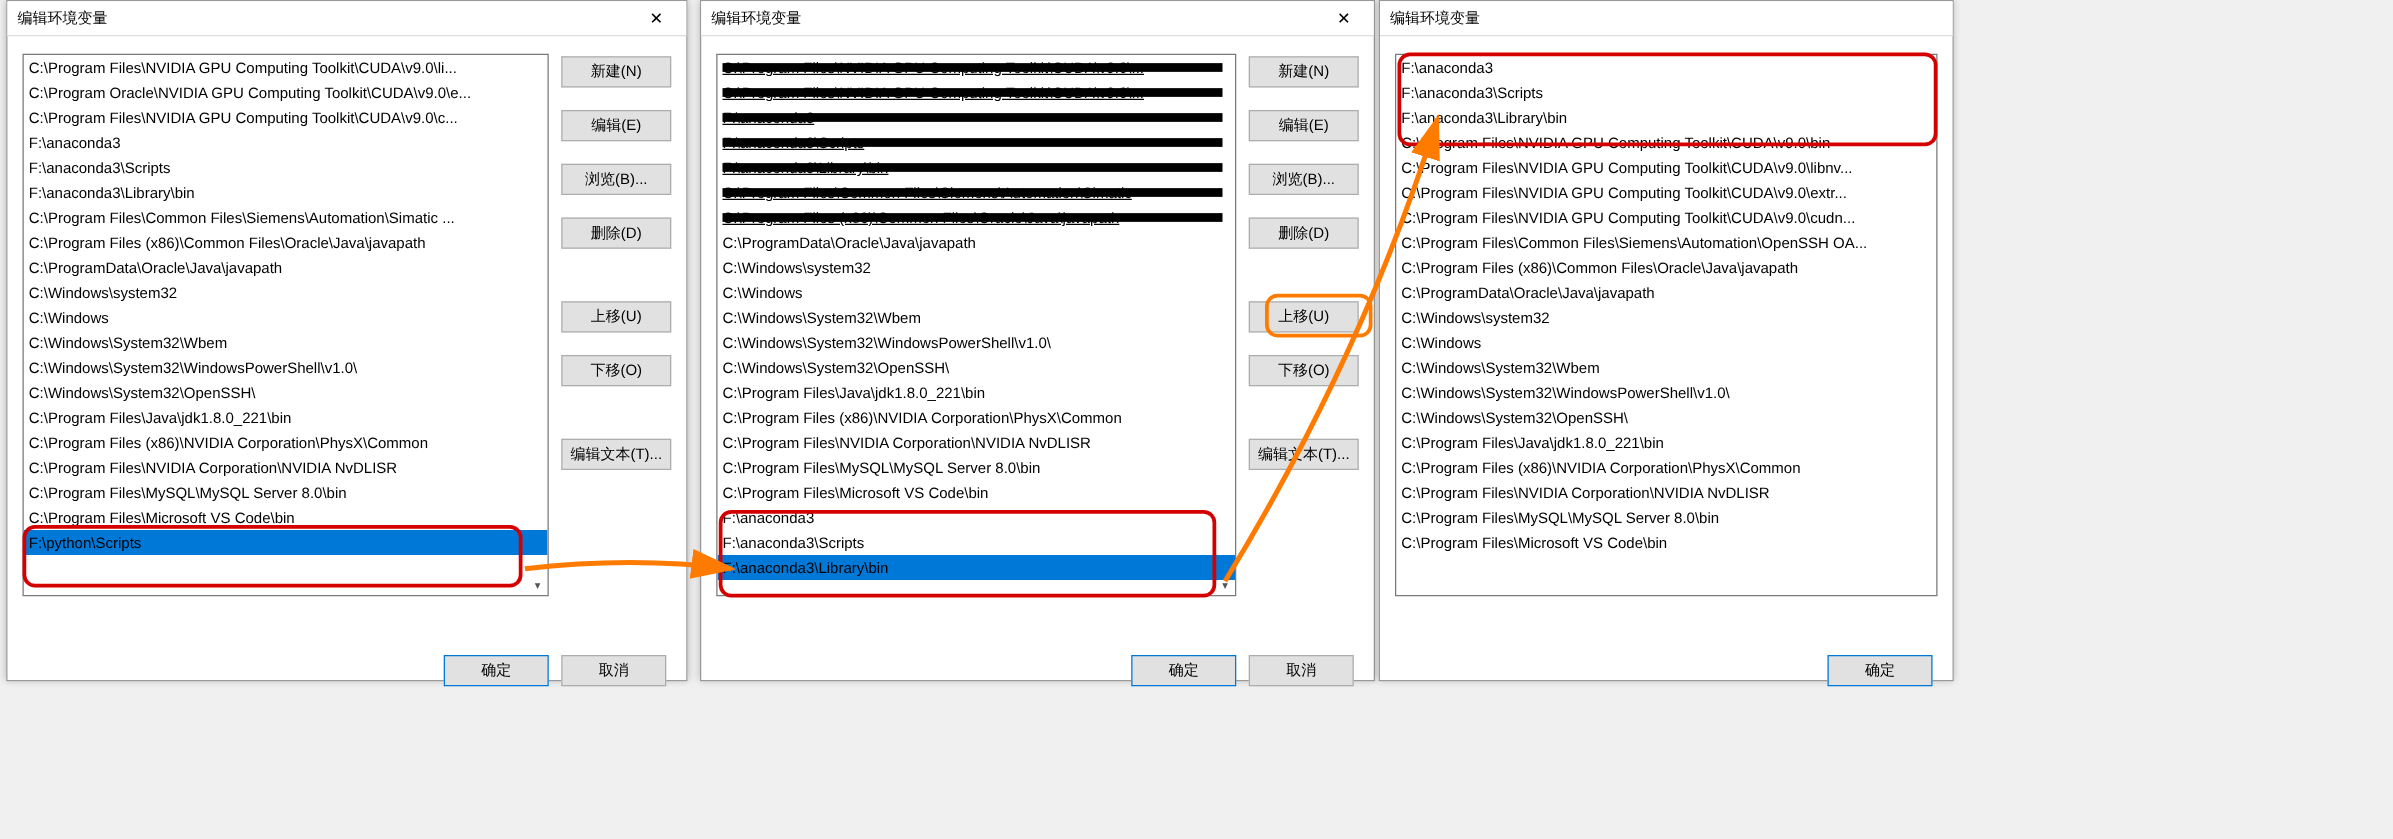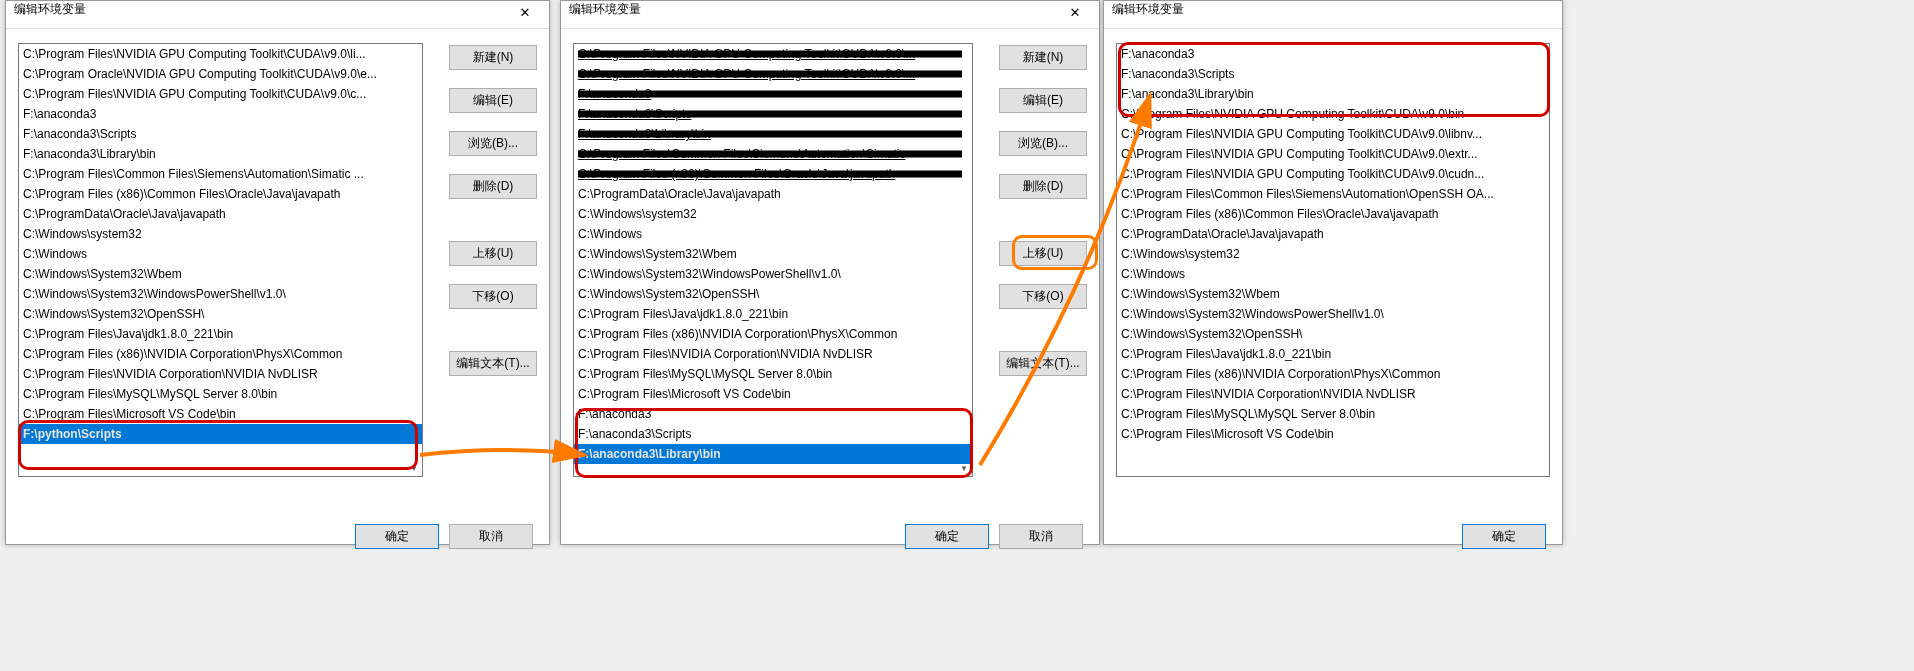--- a/index.html
+++ b/index.html
@@ -21,35 +21,36 @@
       flex-direction: column;
     }
     .dialog.d1 { left: 5px; top: 0; width: 545px; height: 545px; }
     .dialog.d2 { left: 560px; top: 0; width: 540px; height: 545px; }
     .dialog.d3 { left: 1103px; top: 0; width: 460px; height: 545px; }
     .title-bar {
       height: 28px;
       background: #fff;
       border-bottom: 1px solid #ddd;
       display: flex;
+      align-items: center;
       justify-content: space-between;
       padding: 0 4px 0 8px;
     }
     .title-text { font-size: 12px; }
     .close-btn {
       width: 40px; height: 22px;
       display: flex; align-items: center; justify-content: center;
       cursor: pointer;
       font-size: 13px;
     }
     .body {
       flex: 1;
       display: flex;
       padding: 14px 12px 6px 12px;
-      gap: 26px;
+      gap: 10px;
       position: relative;
     }
     .listbox {
       flex: 1;
       border: 1px solid #7a7a7a;
       background: #fff;
       height: 434px;
       overflow: hidden;
       position: relative;
     }
@@ -62,22 +63,21 @@
       padding: 0 4px;
       white-space: nowrap;
       overflow: hidden;
       text-overflow: ellipsis;
       cursor: default;
       font-size: 12px;
       color: #000;
     }
     .list-item.selected {
       background: #0078d7;
-      color: #e5e5e5;
-      font-weight: bold;
+      color: #000000;
     }
     .list-item.redacted { position: relative; text-decoration: underline; }
     .list-item.redacted::after {
       content: "";
       position: absolute;
       left: 4px; right: 10px;
       top: 50%; transform: translateY(-50%);
       height: 7px;
       background: #000;
     }

